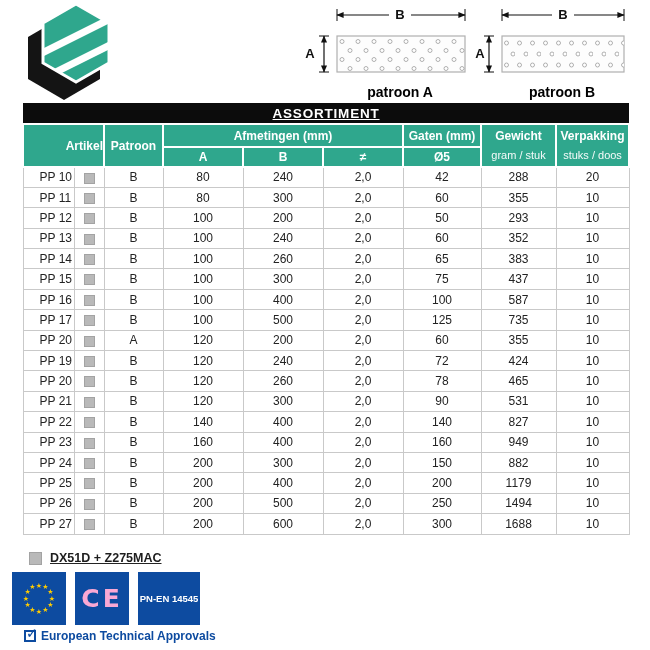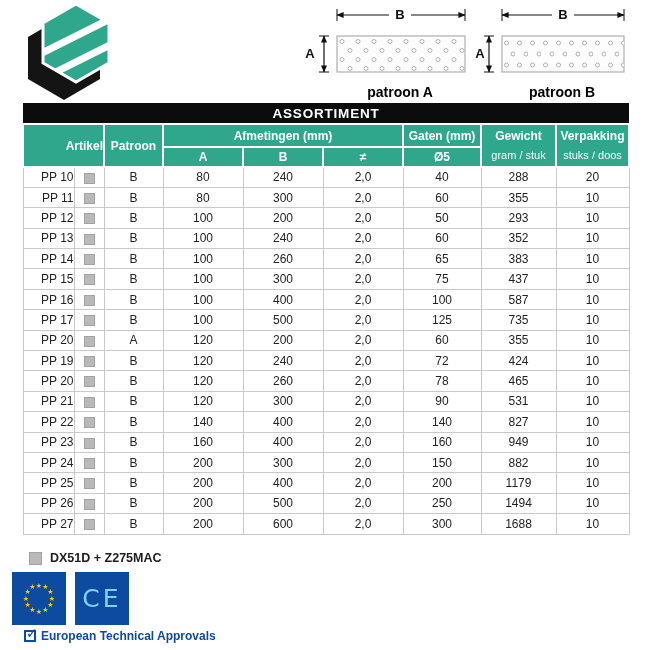--- a/index.html
+++ b/index.html
@@ -31,54 +31,54 @@
 
   
   table.assort{
     position:absolute;left:22px;top:103px;width:606px;
     border-collapse:collapse;table-layout:fixed;
   }
   table.assort th,table.assort td{overflow:hidden;white-space:nowrap;}
   .t-title{
     background:#0c0c0c;color:#fff;text-align:center;
     font-size:13.5px;font-weight:bold;letter-spacing:.8px;
-    height:21px;border:none;
+    height:21px;border:none;text-decoration:underline;
   }
   thead th.h{
     background:var(--teal);color:#fff;font-size:12px;font-weight:bold;
     border:2px solid #fff;text-align:center;vertical-align:middle;
   }
   thead tr.h1 th.h{height:23px;}
   thead tr.h2 th.h{height:20px;}
   thead th.h.left{text-align:right;padding-left:8px;}
   thead th.h .sub{display:block;font-weight:normal;font-size:11px;opacity:.95;margin-top:5px;}
   thead th.h.twoline{line-height:1.15;}
   tbody td{
     border:1px solid var(--grid);height:20.4px;
     text-align:center;font-size:12px;color:var(--ink);padding:0;
   }
   tbody tr:first-child td{border-top:2px solid var(--teal);}
-  td.c-name{text-align:right;padding-left:0;}
+  td.c-name{text-align:left;padding-left:16px;}
   .swatch{
     display:inline-block;width:11px;height:11px;
     background:#b9b9b9;border:1px solid #a3a3a3;vertical-align:middle;
   }
 
   
-  .legend{position:absolute;left:29px;top:551px;display:flex;align-items:center;gap:8px;}
+  .legend{position:absolute;left:29px;top:551px;display:flex;align-items:center;gap:8px;text-decoration:underline;}
   .legend .swatch{width:13px;height:13px;}
   .legend-text{font-size:12.5px;font-weight:bold;color:#1d1d1d;}
 
   .badges{position:absolute;left:12px;top:572px;display:flex;gap:9px;}
   .badge{
     width:54px;height:53px;background:var(--blue);
     display:flex;align-items:center;justify-content:center;flex-shrink:0;
   }
   .badge.pn{width:62px;}
-  .ce-text{color:#7dd3fc;font-weight:normal;font-size:25px;letter-spacing:3px;font-family:"DejaVu Sans",sans-serif;}
+  .ce-text{color:#f9a8d4;font-weight:bold;font-size:25px;letter-spacing:3px;font-family:"DejaVu Sans",sans-serif;}
   .pn-text{color:#fff;font-weight:bold;font-size:9.5px;}
 
   .eta{position:absolute;left:24px;top:629px;display:flex;align-items:center;gap:5px;}
   .eta-box{
     position:relative;width:12px;height:12px;border:2px solid var(--blue);background:#fff;
   }
   .eta-check{
     position:absolute;left:0px;top:-6px;color:var(--blue);
     font-size:14px;font-weight:bold;line-height:14px;
   }
@@ -201,21 +201,21 @@
       </tr>
     </thead>
     <tbody>
     <tr>
       <td class="c-name">PP 10</td>
       <td><span class="swatch"></span></td>
       <td>B</td>
       <td>80</td>
       <td>240</td>
       <td>2,0</td>
-      <td>40</td>
+      <td>42</td>
       <td>288</td>
       <td>20</td>
     </tr>
 
     <tr>
       <td class="c-name">PP 11</td>
       <td><span class="swatch"></span></td>
       <td>B</td>
       <td>80</td>
       <td>300</td>
@@ -440,20 +440,23 @@
             <text x="15.7" y="35">★</text>
           <text x="14" y="28.5">★</text>
             <text x="15.7" y="22">★</text>
             <text x="20.5" y="17.2">★</text>
         </g>
       </svg>
     </div>
     <div class="badge">
       <span class="ce-text">CE</span>
     </div>
+    <div class="badge pn">
+      <span class="pn-text">PN-EN 14545</span>
+    </div>
   </div>
 
   <div class="eta">
     <span class="eta-box">
       <span class="eta-check">✓</span>
     </span>
     <span class="eta-label">European Technical Approvals</span>
   </div>
 
 </div>

